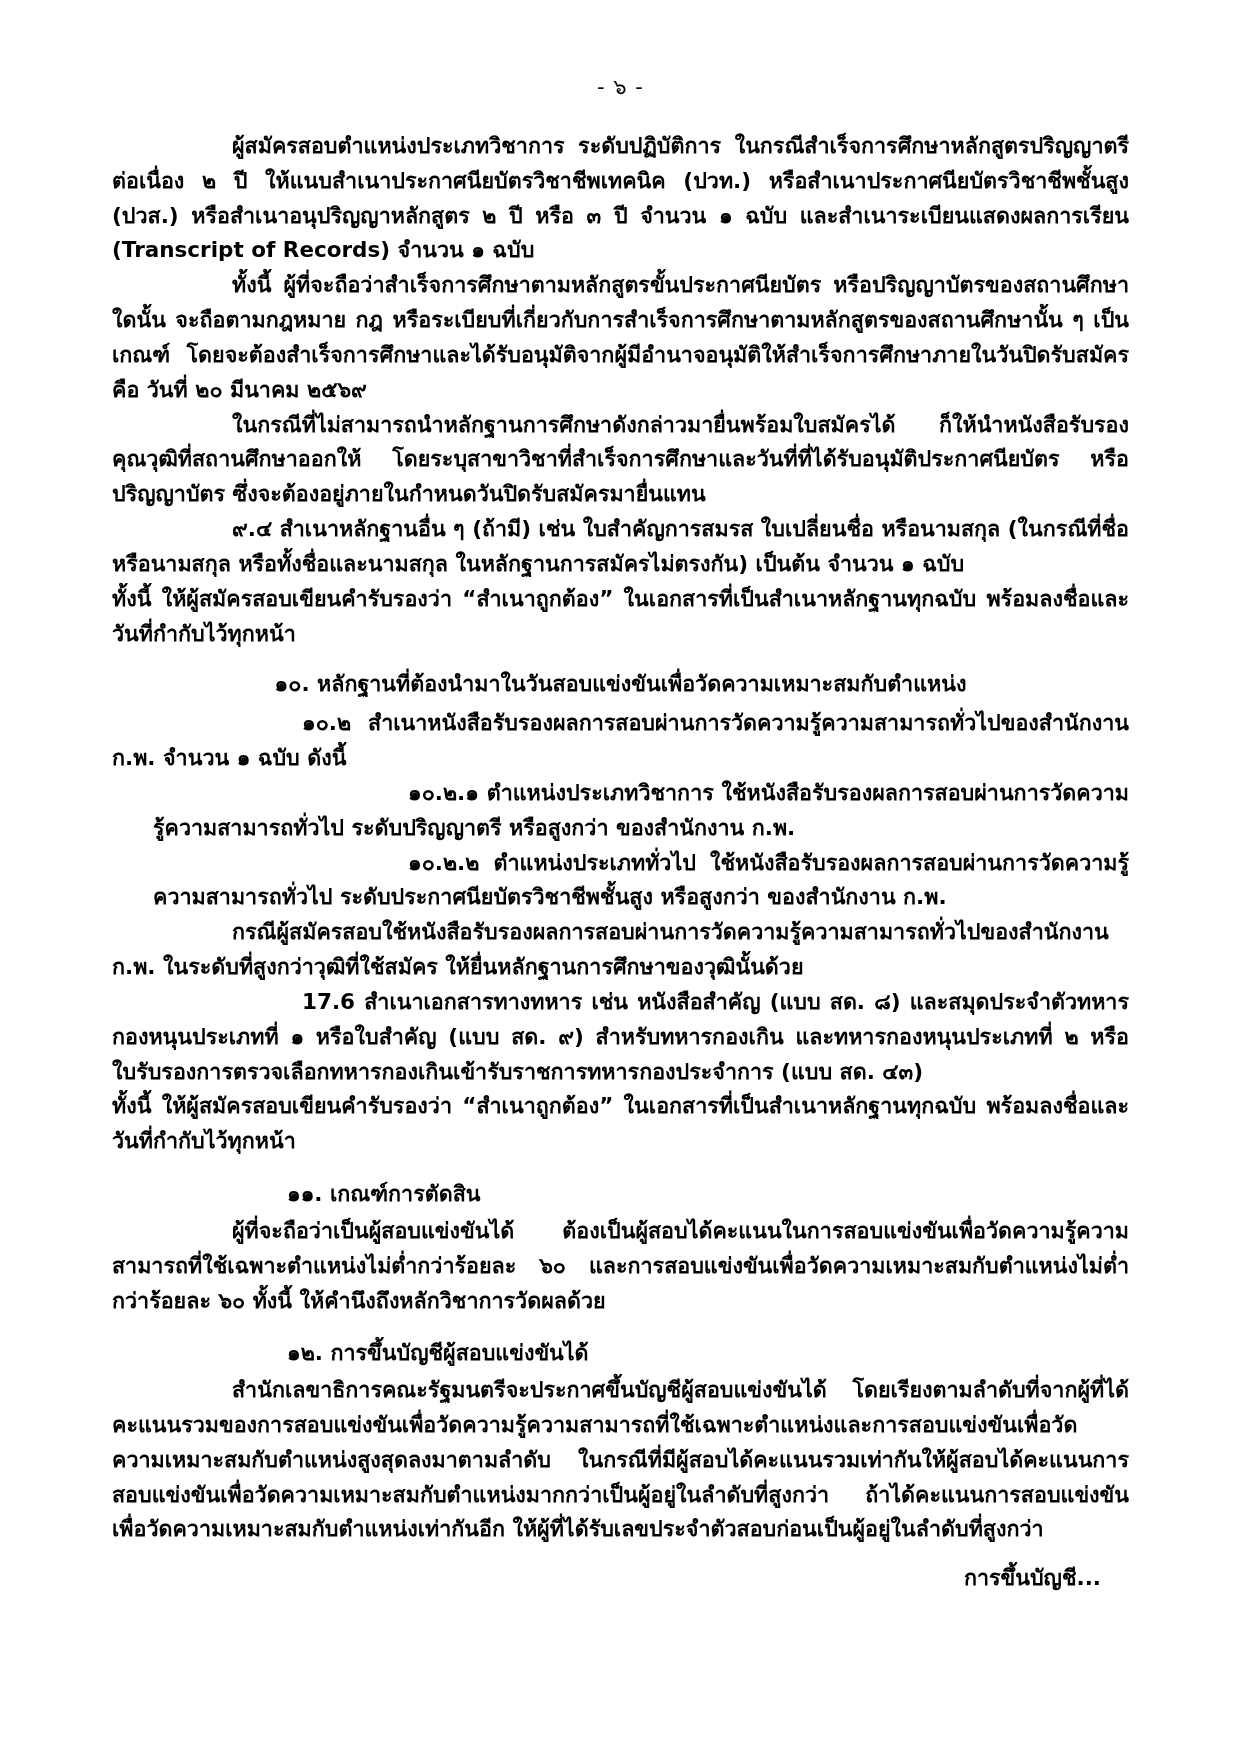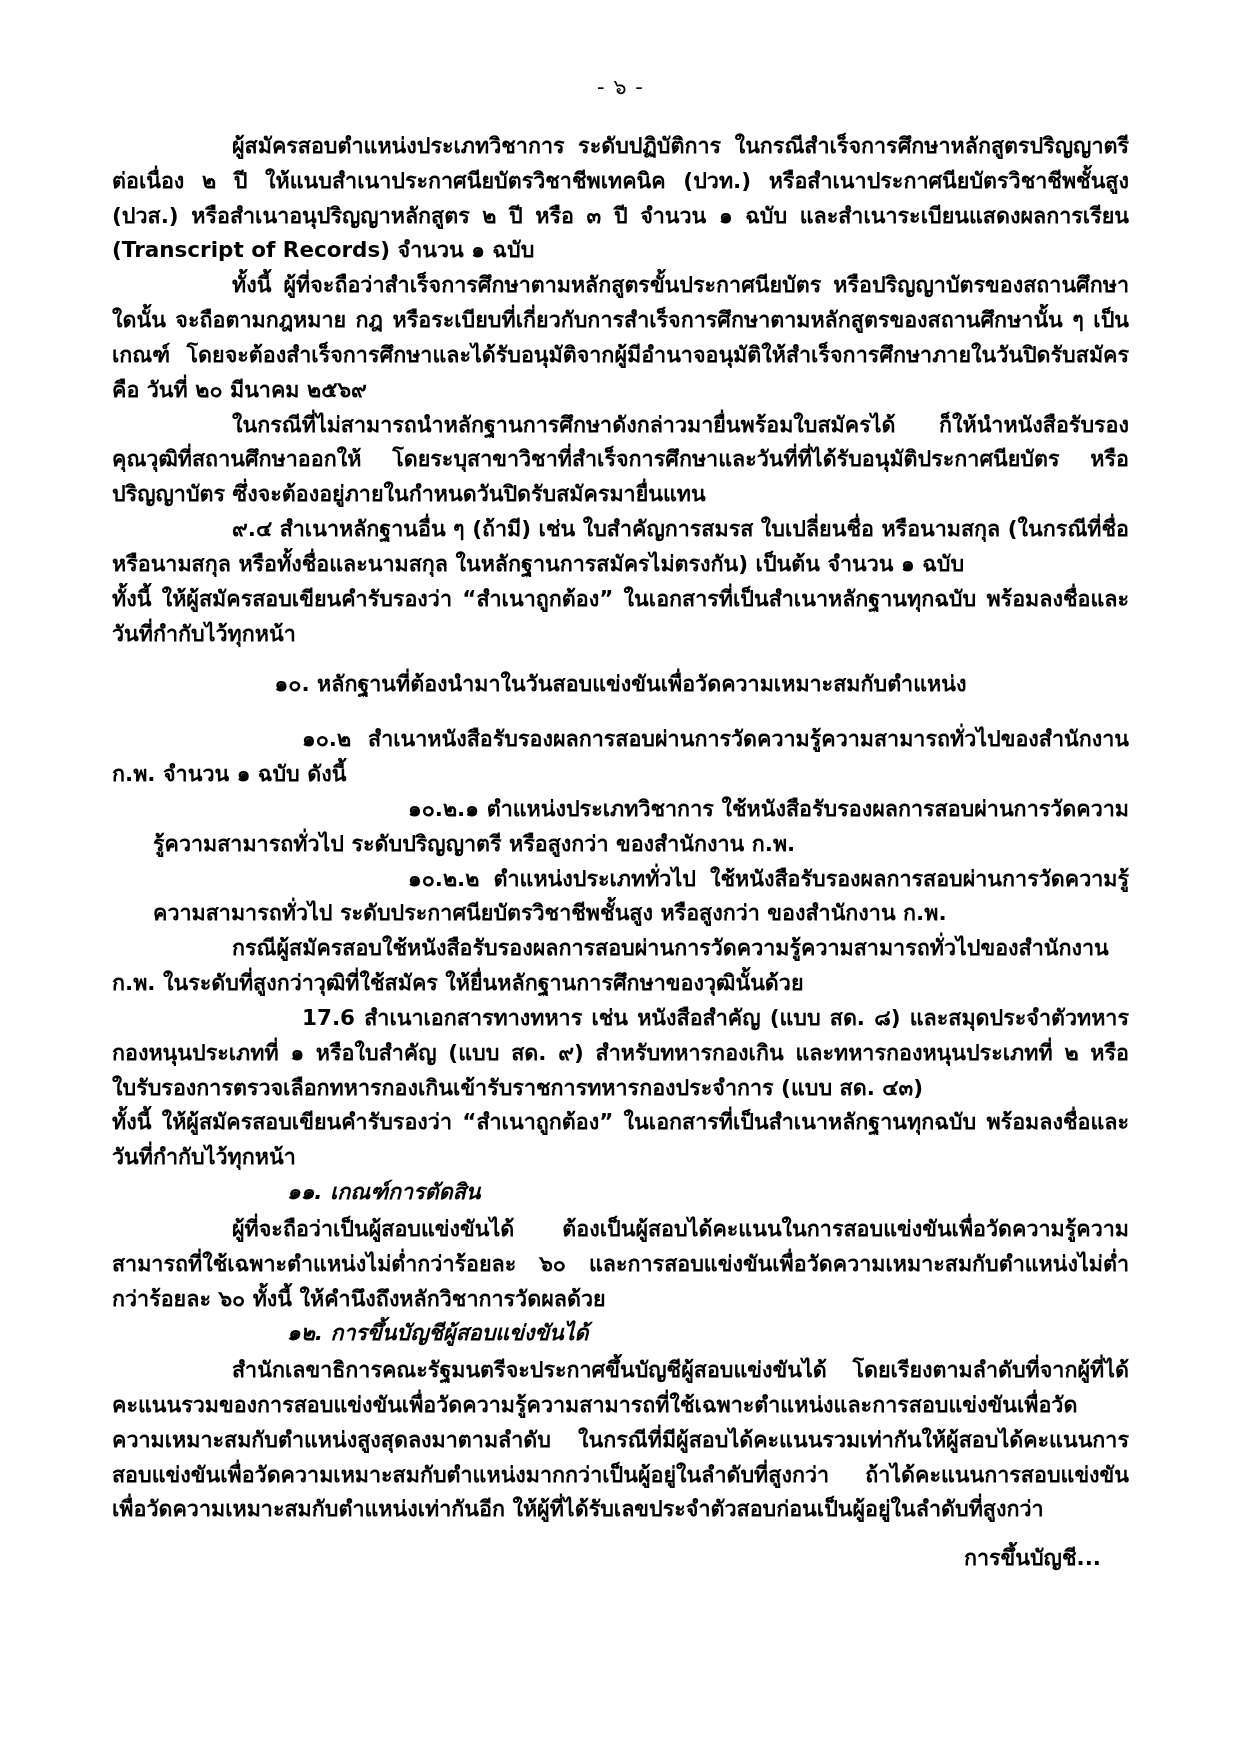--- a/index.html
+++ b/index.html
@@ -48,28 +48,28 @@
   }
   .para-ind-deeper {
     text-indent: 255px;
     margin-left: 41px;
   }
   .heading {
     text-indent: 0;
     font-weight: bold;
     text-align: center;
     margin-top: 16px;
-    margin-bottom: 20px;
+    margin-bottom: 4px;
   }
   .heading-left {
     font-weight: bold;
     text-indent: 175px;
     text-align: left;
+    margin-top: 18px;
     margin-bottom: 2px;
-    font-style: italic;
   }
   .closing {
     text-align: right;
     text-indent: 0;
     margin-top: 14px;
     padding-right: 28px;
   }
 </style>
 </head>
 <body>

